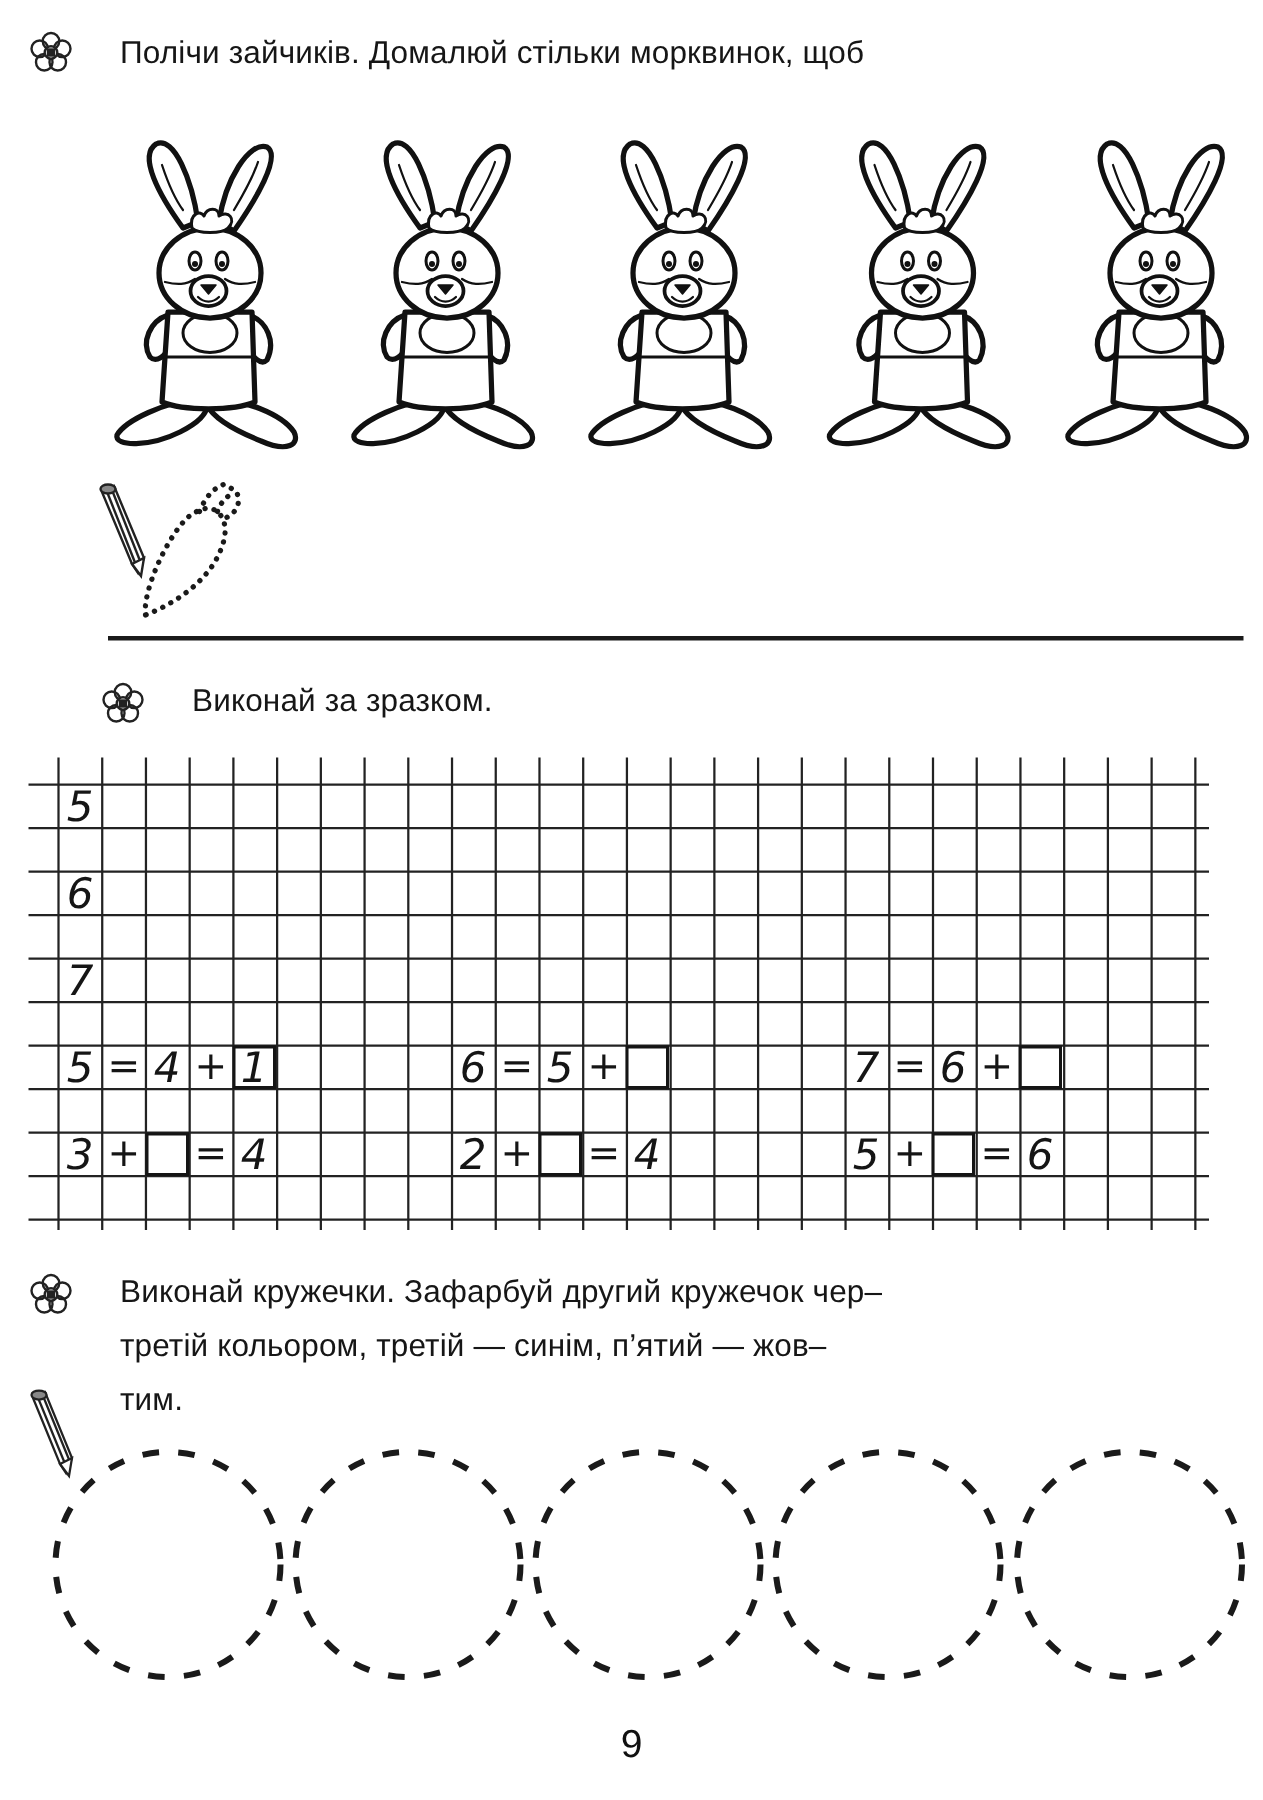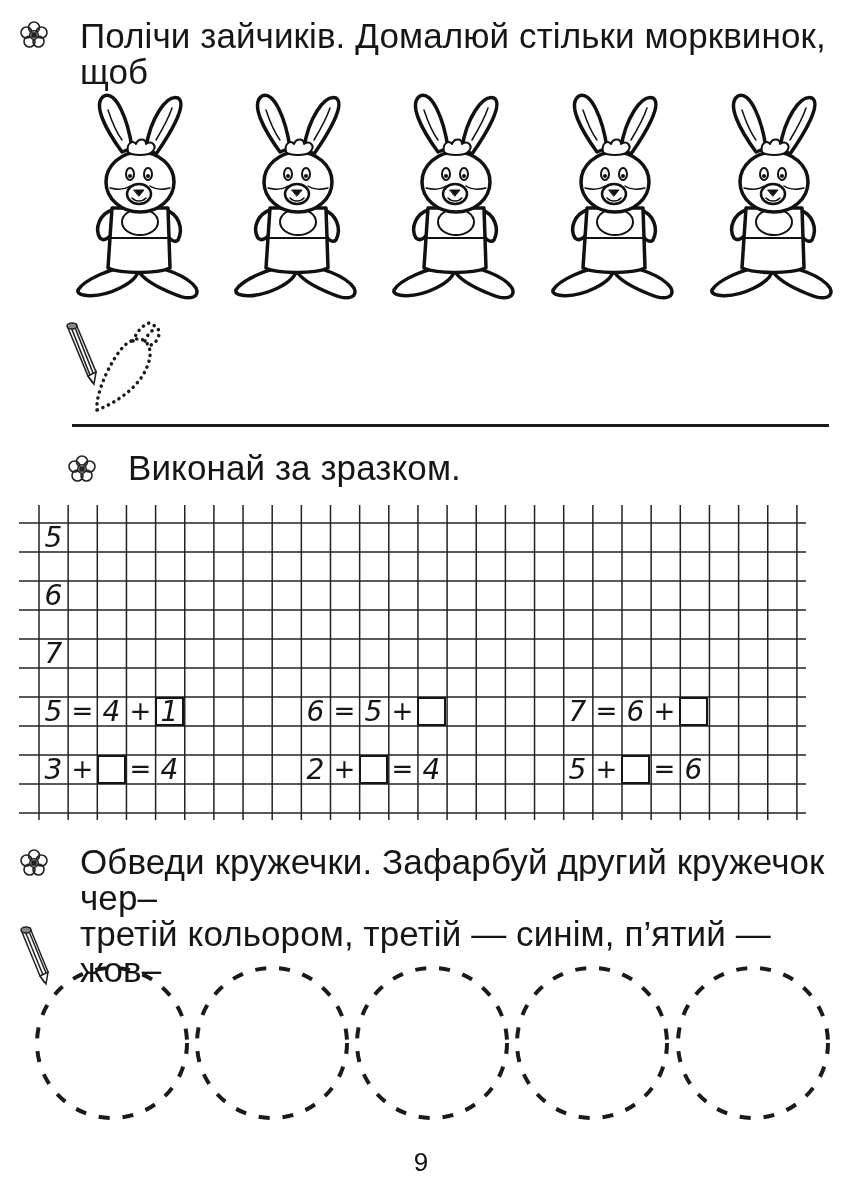--- a/index.html
+++ b/index.html
@@ -1,19 +1,19 @@
 <!DOCTYPE html>
 <html><head>
 <meta charset="utf-8">
 <style>
   html, body { margin: 0; padding: 0; background: #ffffff; }
   body { width: 842px; height: 1200px; position: relative; overflow: hidden;
          font-family: "Liberation Sans", sans-serif; color: #111; }
   .abs { position: absolute; }
-  .task-text { font-size: 35px; line-height: 36px; color: #161616; letter-spacing: 0.1px; }
+  .task-text { font-size: 21px; line-height: 36px; color: #161616; letter-spacing: 0.1px; }
   .flower { width: 30px; height: 30px; }
   .rule { position: absolute; left: 72px; top: 424px; width: 757px; height: 3px; background: #1a1a1a; }
   .grid-wrap { position: absolute; left: 0; top: 500px; width: 842px; height: 320px; }
   .cell-text { position: absolute; font-family: "DejaVu Sans", sans-serif; font-style: italic;
                font-size: 28px; line-height: 29px; width: 29px; text-align: center; color: #151515; }
   .cell-sym { position: absolute; font-family: "DejaVu Sans", sans-serif; font-size: 26px;
               line-height: 29px; width: 29px; text-align: center; color: #151515; }
   .answer-box { position: absolute; width: 25px; height: 25px; border: 2px solid #151515; box-sizing: content-box; }
   .page-num { position: absolute; left: 0; width: 842px; top: 1147px; text-align: center;
               font-size: 26px; color: #111; }
@@ -183,22 +183,23 @@
       <circle cx="15" cy="7.5" r="5.5"></circle>
       <circle cx="22.5" cy="12.5" r="5.5"></circle>
       <circle cx="19.5" cy="21.5" r="5.5"></circle>
       <circle cx="10.5" cy="21.5" r="5.5"></circle>
       <circle cx="7.5" cy="12.5" r="5.5"></circle>
       <circle cx="15" cy="15" r="4.2" fill="#fff"></circle>
       <rect x="13" y="13" width="4" height="4" fill="#222"></rect>
     </g>
   </svg>
   <div class="abs task-text" style="left:80px;top:14px;">
-    <div>Обведи кружечки. Зафарбуй другий кружечок чер–</div>
+    <div>Виконай кружечки. Зафарбуй другий кружечок чер–</div>
     <div>третій кольором, третій — синім, п’ятий — жов–</div>
+    <div>тим.</div>
   </div>
   <svg class="abs" style="left:18px;top:96px;" width="34" height="60" viewBox="0 0 34 60">
     <g stroke="#222" stroke-width="1.5" fill="#fff">
       <polygon points="4,6 12,2 30,46 26,56 22,50"></polygon>
       <line x1="7" y1="5" x2="25" y2="49"></line>
       <line x1="10" y1="3" x2="28" y2="47"></line>
       <ellipse cx="8" cy="4" rx="5" ry="3" fill="#888"></ellipse>
       <polygon points="22,50 30,46 28,58"></polygon>
     </g>
   </svg>

